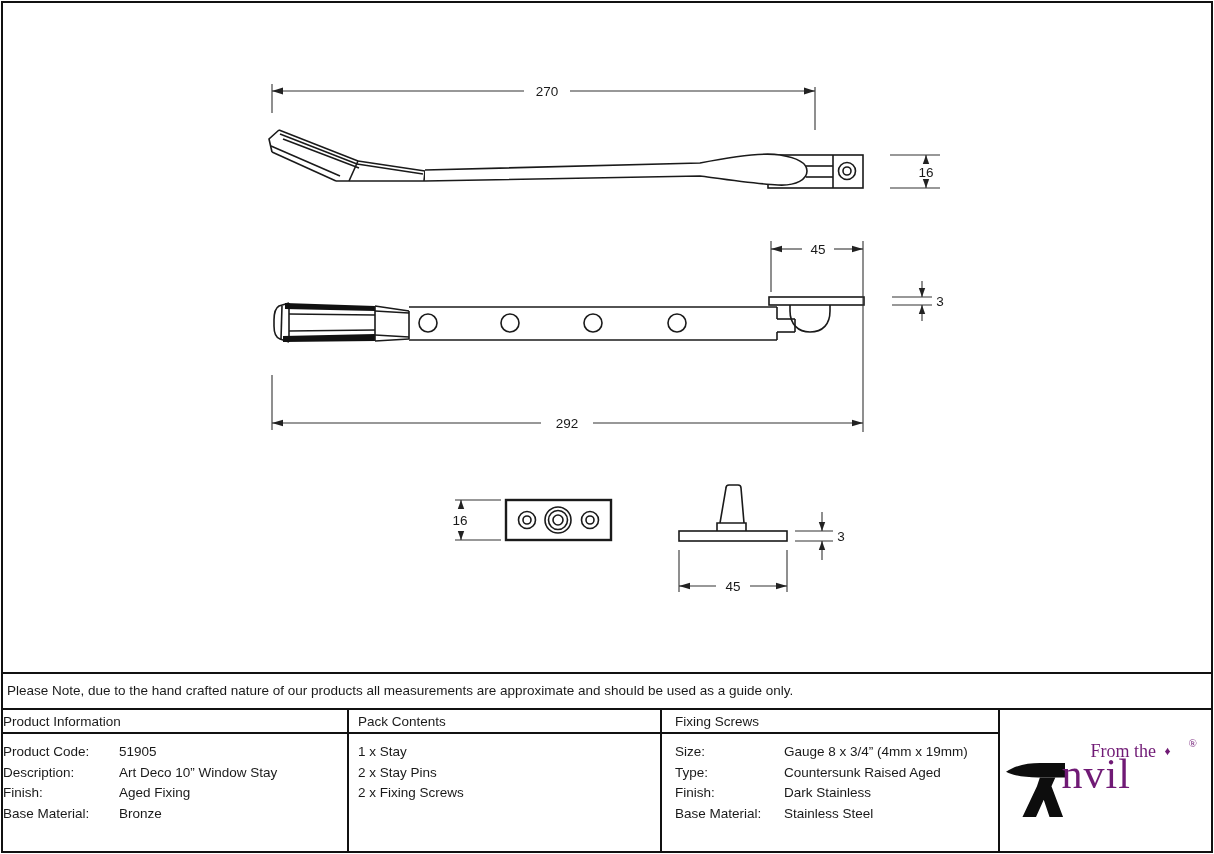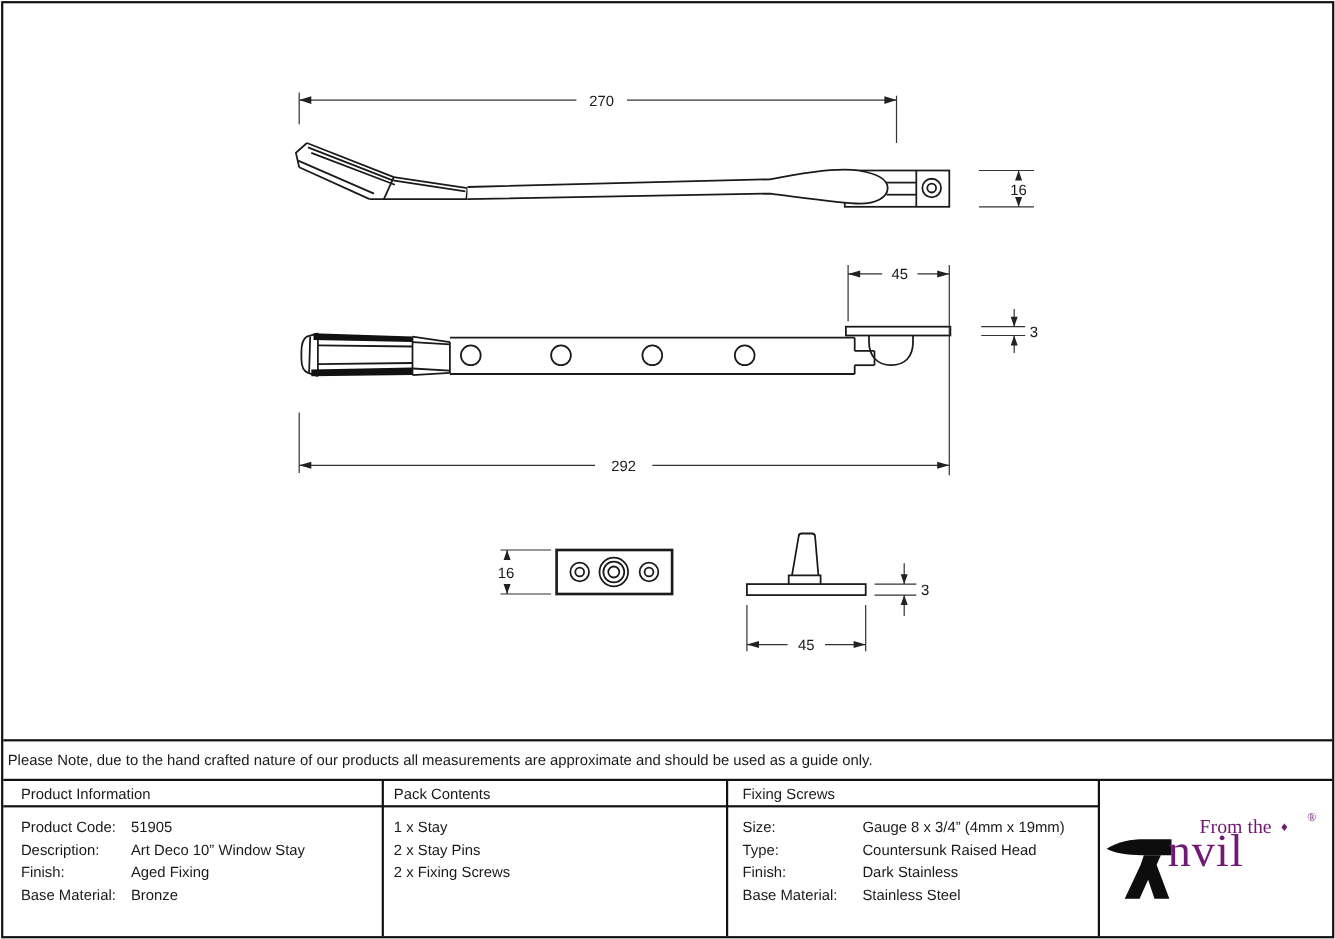--- a/index.html
+++ b/index.html
@@ -16,21 +16,21 @@
     border-top:2px solid #111;display:flex;align-items:center;
     padding-left:4px;box-sizing:border-box;font-size:13.5px;
   }
   .spec-table{position:absolute;left:3px;top:708px;width:1208px;height:143px;border-top:2px solid #111;box-sizing:border-box;}
   .vline{position:absolute;top:0;bottom:0;width:2px;background:#111;}
   .vline.v1{left:344px}.vline.v2{left:657px}.vline.v3{left:995px}
   .hline-headers{position:absolute;top:22px;left:0;width:997px;height:2px;background:#111;}
   .cell-text{position:absolute;font-size:13.5px;white-space:nowrap;}
   .hdr{top:4px;}
   .r1{top:34px}.r2{top:55px}.r3{top:75px}.r4{top:96px}
-  .c1l{left:16px}.c1v{left:116px}
+  .c1l{left:0}.c1v{left:116px}
   .c2{left:355px}
   .c3l{left:672px}.c3v{left:781px}
 
   .logo-cell{position:absolute;left:997px;top:0;right:0;bottom:0;display:flex;align-items:center;justify-content:center;}
   .logo{position:relative;width:202px;height:88px;color:#701a75;}
   .logo-a{position:absolute;left:0;top:24px;width:62px;height:58px;}
   .logo-rest{position:absolute;left:57px;top:16px;font-family:"Liberation Serif","DejaVu Serif",serif;font-size:42px;line-height:1;letter-spacing:1px;}
   .logo-from{position:absolute;left:86px;top:4px;font-family:"Liberation Serif","DejaVu Serif",serif;font-size:18px;}
   .logo-diamond{position:absolute;left:160px;top:7px;font-size:12px;}
   .logo-reg{position:absolute;left:184px;top:0;font-size:11px;font-family:"Liberation Serif","DejaVu Serif",serif;}
@@ -229,21 +229,21 @@
     <div class="cell-text r4 c1l">Base Material:</div>
     <div class="cell-text r4 c1v">Bronze</div>
 
     <div class="cell-text r1 c2">1 x Stay</div>
     <div class="cell-text r2 c2">2 x Stay Pins</div>
     <div class="cell-text r3 c2">2 x Fixing Screws</div>
 
     <div class="cell-text r1 c3l">Size:</div>
     <div class="cell-text r1 c3v">Gauge 8 x 3/4” (4mm x 19mm)</div>
     <div class="cell-text r2 c3l">Type:</div>
-    <div class="cell-text r2 c3v">Countersunk Raised Head</div>
+    <div class="cell-text r2 c3v">Countersunk Raised Aged</div>
     <div class="cell-text r3 c3l">Finish:</div>
     <div class="cell-text r3 c3v">Dark Stainless</div>
     <div class="cell-text r4 c3l">Base Material:</div>
     <div class="cell-text r4 c3v">Stainless Steel</div>
 
     <div class="logo-cell">
       <div class="logo">
         <svg class="logo-a" viewBox="0 0 64 60">
           <path fill="#0d0d0d" d="M1,11 C12,4 24,2 36,2 L62,2 L62,17 L34,17 C20,17 8,15 1,11 Z"></path>
           <path fill="#0d0d0d" d="M36,17 L52,17 L48,26 L60,58 L46,58 L40,40 L32,58 L18,58 L33,26 Z"></path>

